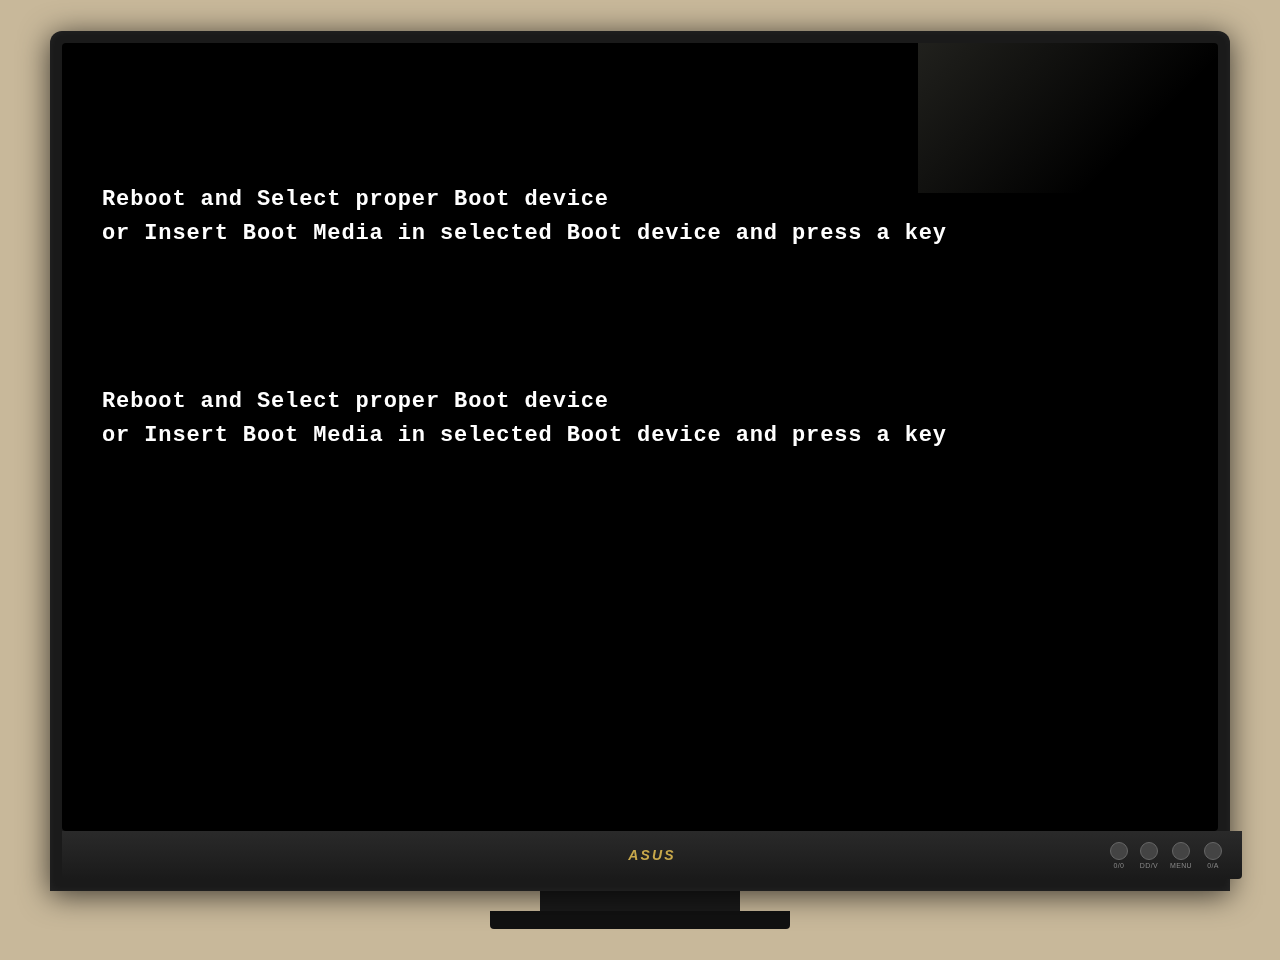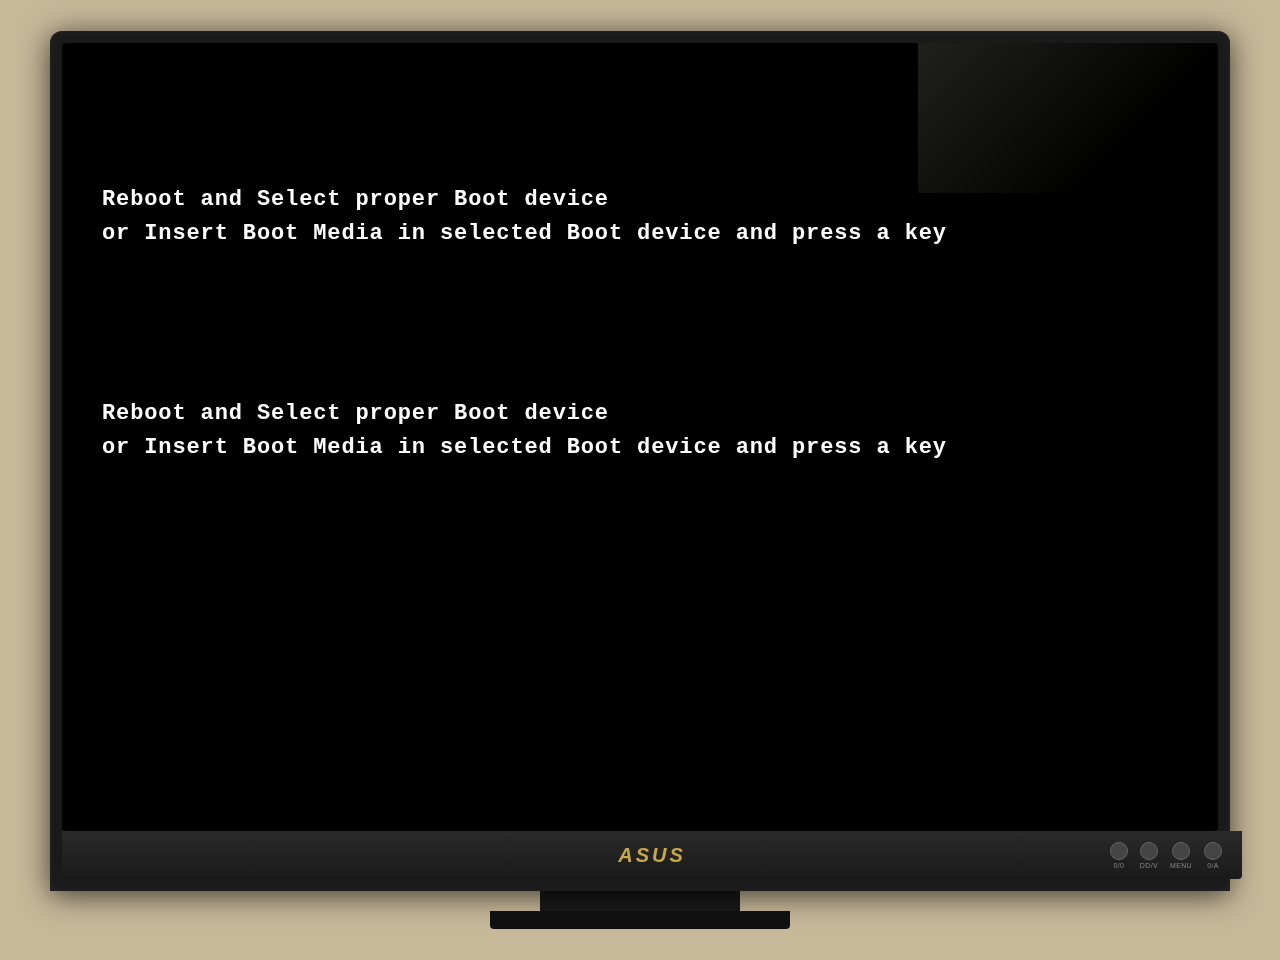--- a/index.html
+++ b/index.html
@@ -51,21 +51,21 @@
       width: 300px;
       height: 150px;
       background: linear-gradient(135deg, rgba(180,180,160,0.18) 0%, transparent 70%);
       pointer-events: none;
     }
 
     .screen-content {
       padding: 60px 40px 40px 40px;
       display: flex;
       flex-direction: column;
-      gap: 16px;
+      gap: 4px;
       height: 100%;
     }
 
     .error-block {
       margin-top: 0;
     }
 
     .error-block:first-child {
       margin-top: 80px;
     }
@@ -90,21 +90,21 @@
       background: linear-gradient(to bottom, #2a2a2a, #1a1a1a);
       border-radius: 0 0 4px 4px;
       display: flex;
       align-items: center;
       justify-content: center;
       position: relative;
     }
 
     .asus-logo {
       font-family: 'Arial Black', Arial, sans-serif;
-      font-size: 20px;
+      font-size: 14px;
       font-weight: 900;
       color: #c8a84b;
       letter-spacing: 0.15em;
       font-style: italic;
     }
 
     .bottom-icons {
       position: absolute;
       right: 20px;
       display: flex;

